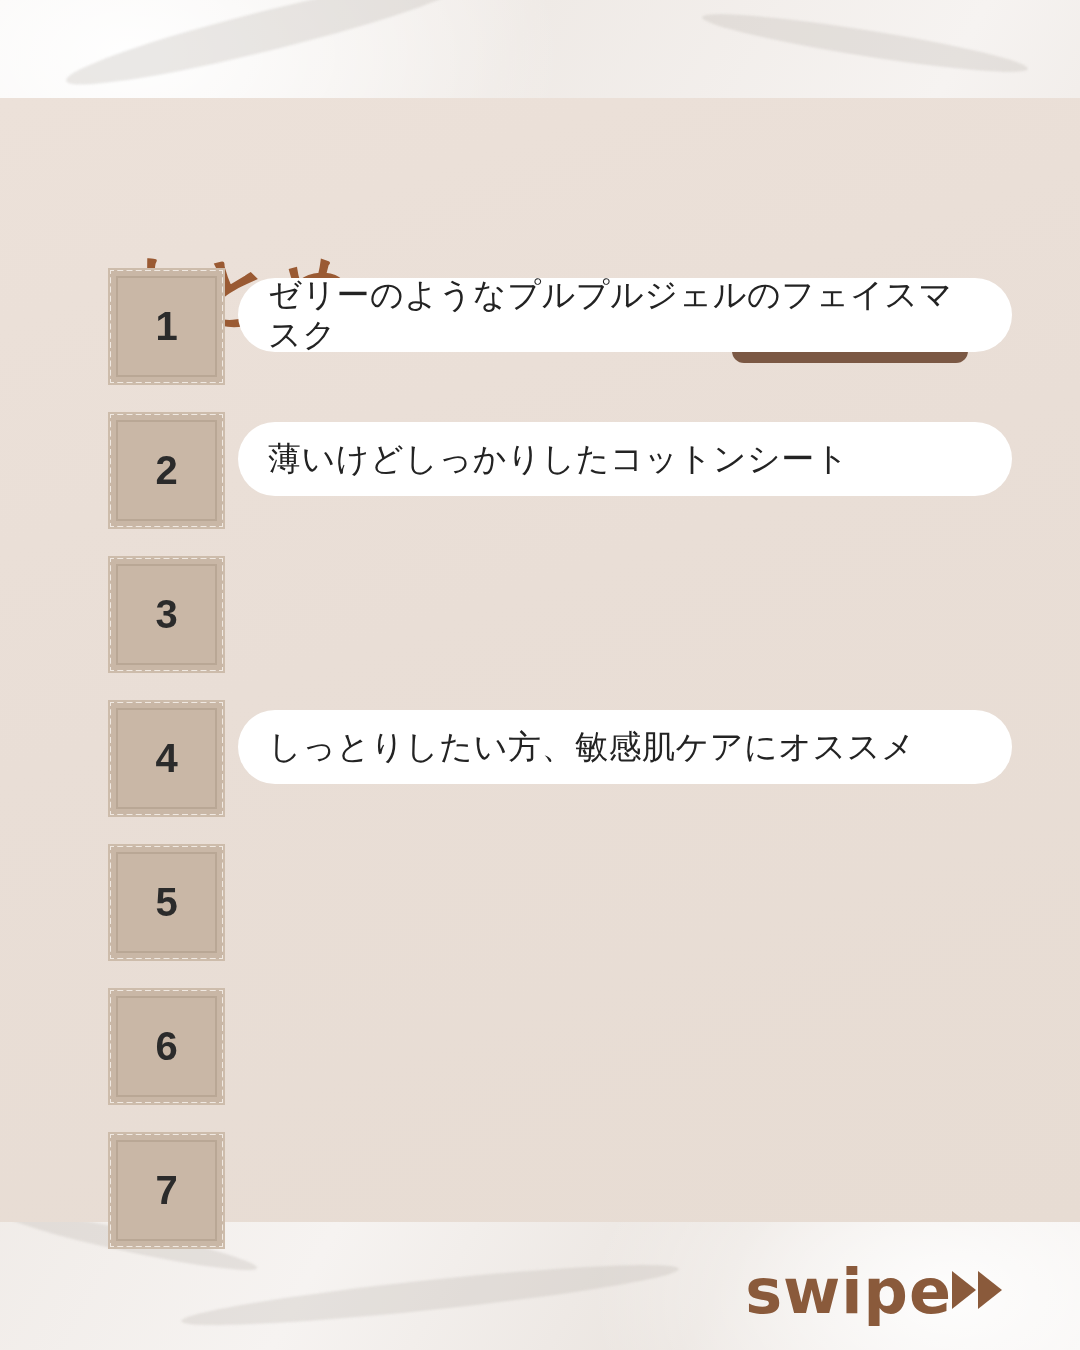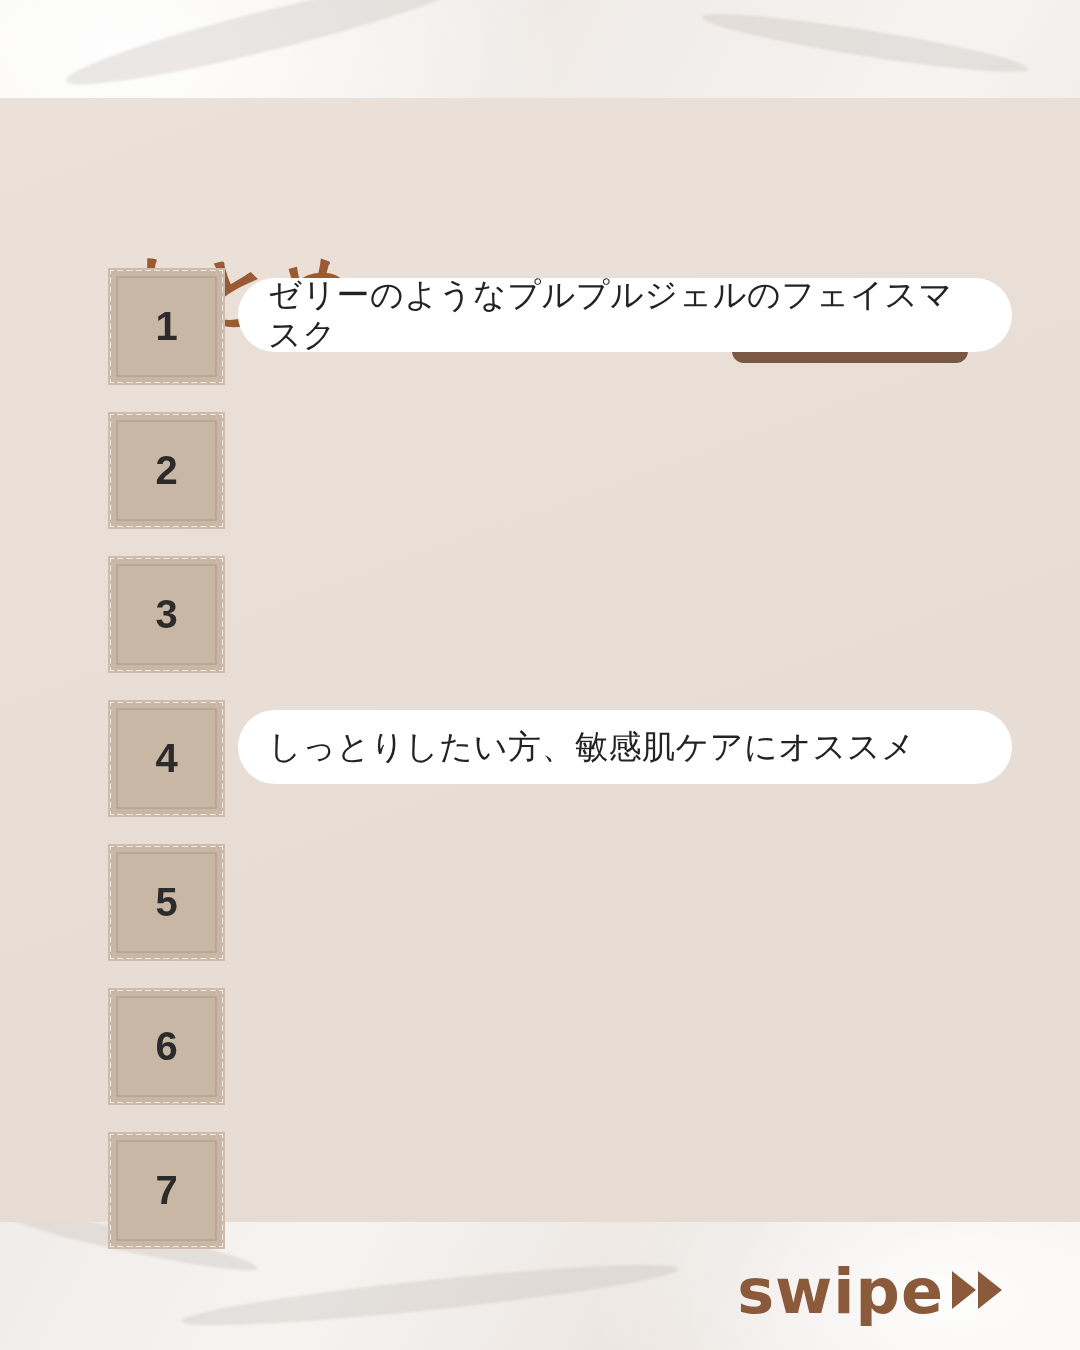--- a/index.html
+++ b/index.html
@@ -127,21 +127,20 @@
     font-weight: 500;
     line-height: 1.2;
   }
 
   .swipe {
     position: absolute;
     right: 78px;
     bottom: 22px;
     display: flex;
     align-items: center;
-    gap: 8px;
   }
   .swipe-text {
     font-size: 62px;
     font-weight: 700;
     color: #8a5a3b;
     letter-spacing: 1px;
     font-family: "DejaVu Sans", "Liberation Sans", sans-serif;
   }
   .swipe-arrows {
     display: flex;
@@ -180,20 +179,23 @@
     </div>
     <div class="bubble">
       <div class="bubble-text">ゼリーのようなプルプルジェルのフェイスマスク</div>
     </div>
   </div>
 
   <div class="row">
     <div class="stamp">
       <div class="stamp-inner">2</div>
     </div>
+    <div class="bubble">
+      <div class="bubble-text">薄いけどしっかりしたコットンシート</div>
+    </div>
   </div>
 
   <div class="row">
     <div class="stamp">
       <div class="stamp-inner">3</div>
     </div>
   </div>
 
   <div class="row">
     <div class="stamp">

